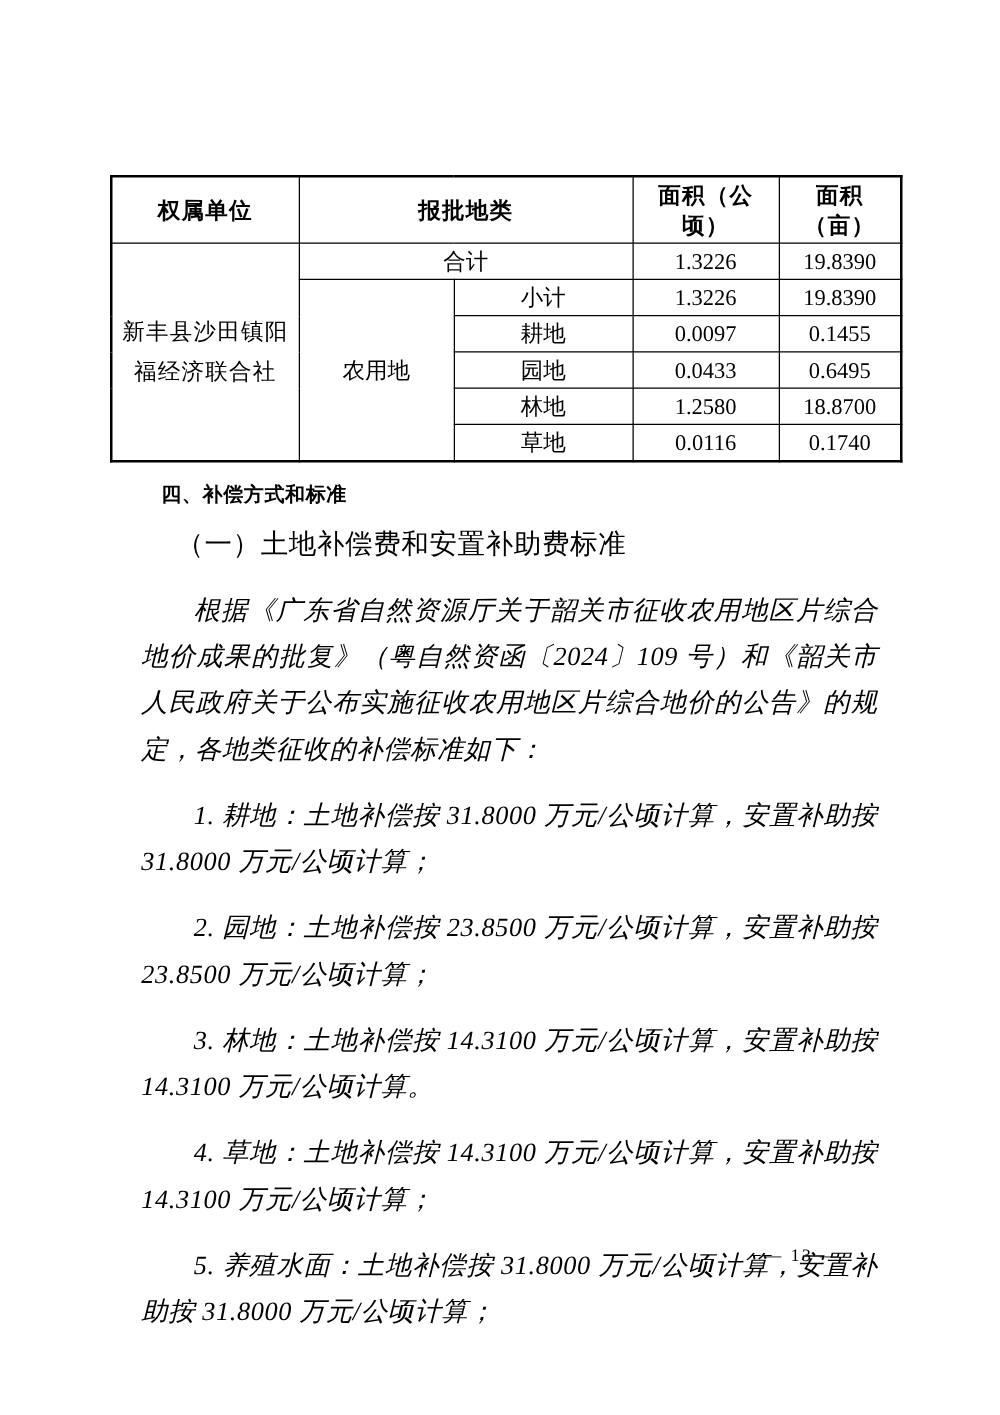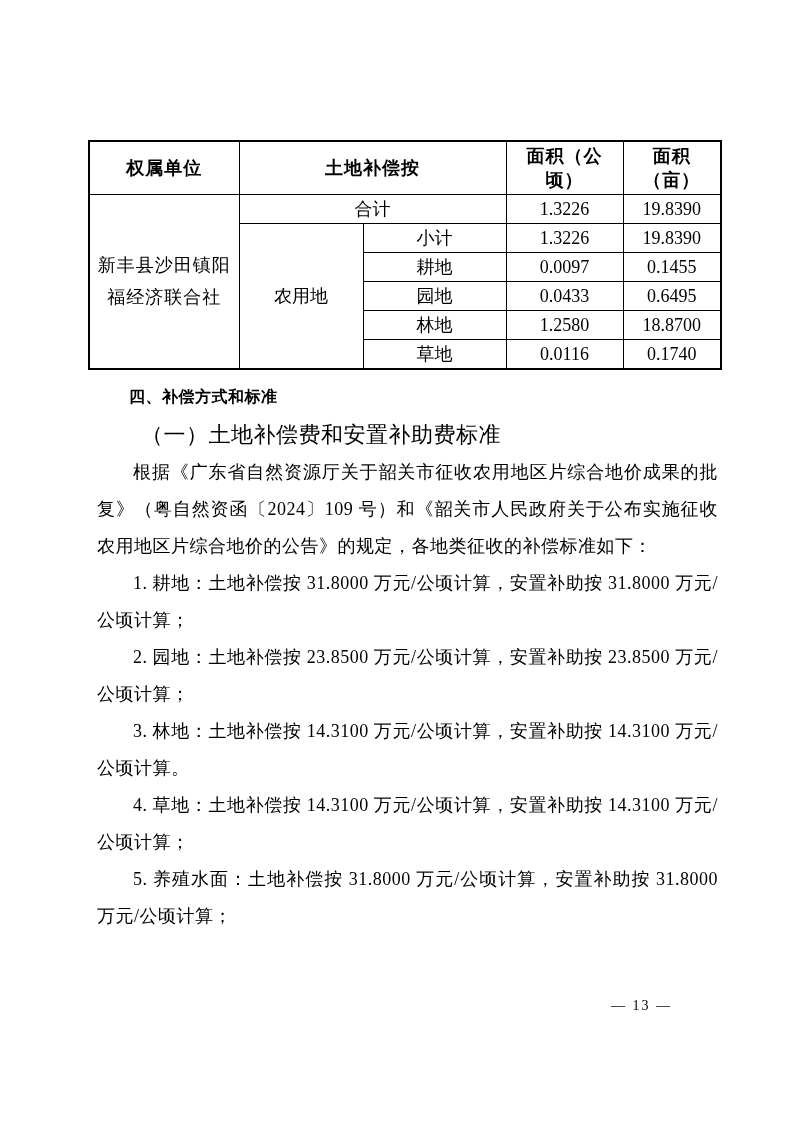--- a/index.html
+++ b/index.html
@@ -76,26 +76,27 @@
   }
   .content h3 {
     font-size: 22px;
     font-weight: normal;
     line-height: 38px;
     margin: 0;
     text-indent: 2em;
     letter-spacing: 0.5px;
   }
   .content p {
-    font-size: 18px;
+    font-size: 21px;
     line-height: 37px;
-    margin: 0;
+    margin: 16px;
     text-align: justify;
     text-indent: 2em;
     letter-spacing: 0.5px;
+    font-style: italic;
   }
 
   
   .page-number {
     position: absolute;
     top: 998px;
     right: 128px;
     font-size: 14px;
     letter-spacing: 2px;
   }
@@ -109,21 +110,21 @@
     <colgroup>
       <col style="width:150px">
       <col style="width:124px">
       <col style="width:143px">
       <col style="width:117px">
       <col style="width:98px">
     </colgroup>
     <thead>
       <tr>
         <th>权属单位</th>
-        <th colspan="2">土地补偿按</th>
+        <th colspan="2">报批地类</th>
         <th>面积（公顷）</th>
         <th>面积（亩）</th>
       </tr>
     </thead>
     <tbody>
       <tr>
         <td rowspan="6" class="owner-cell">新丰县沙田镇阳福经济联合社</td>
         <td colspan="2">合计</td>
         <td class="num-cell">1.3226</td>
         <td class="num-cell">19.8390</td>

